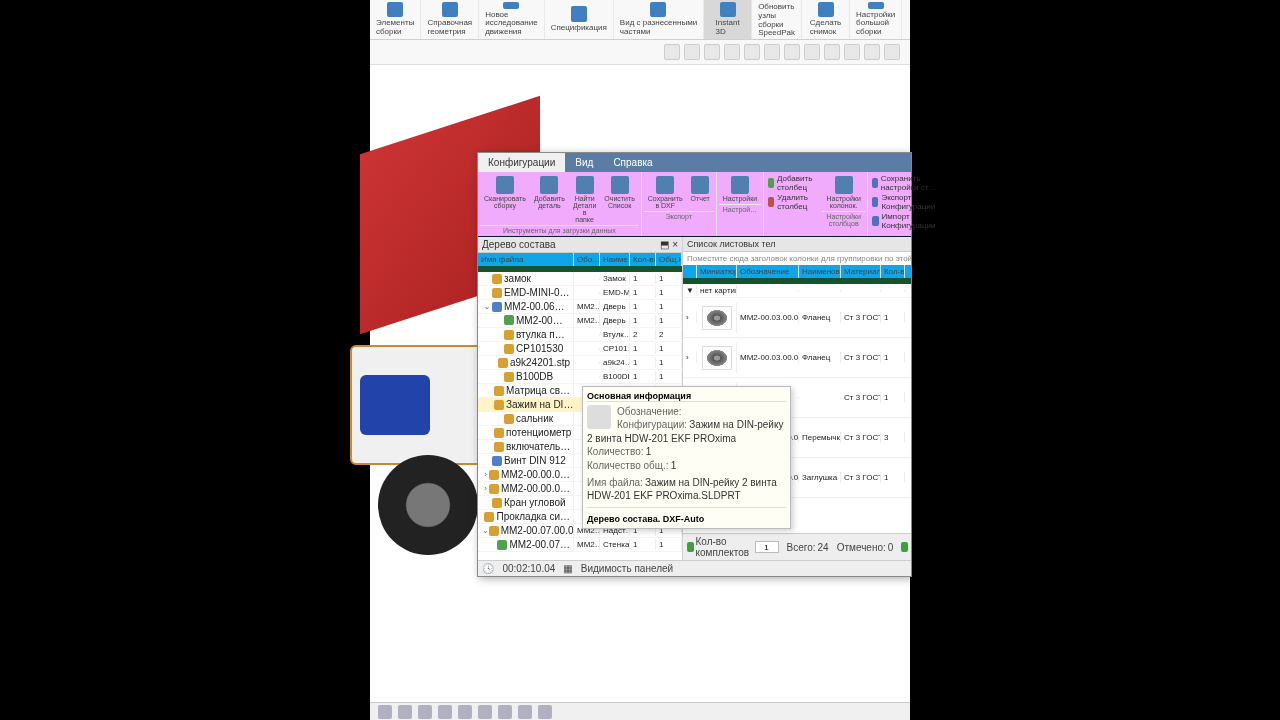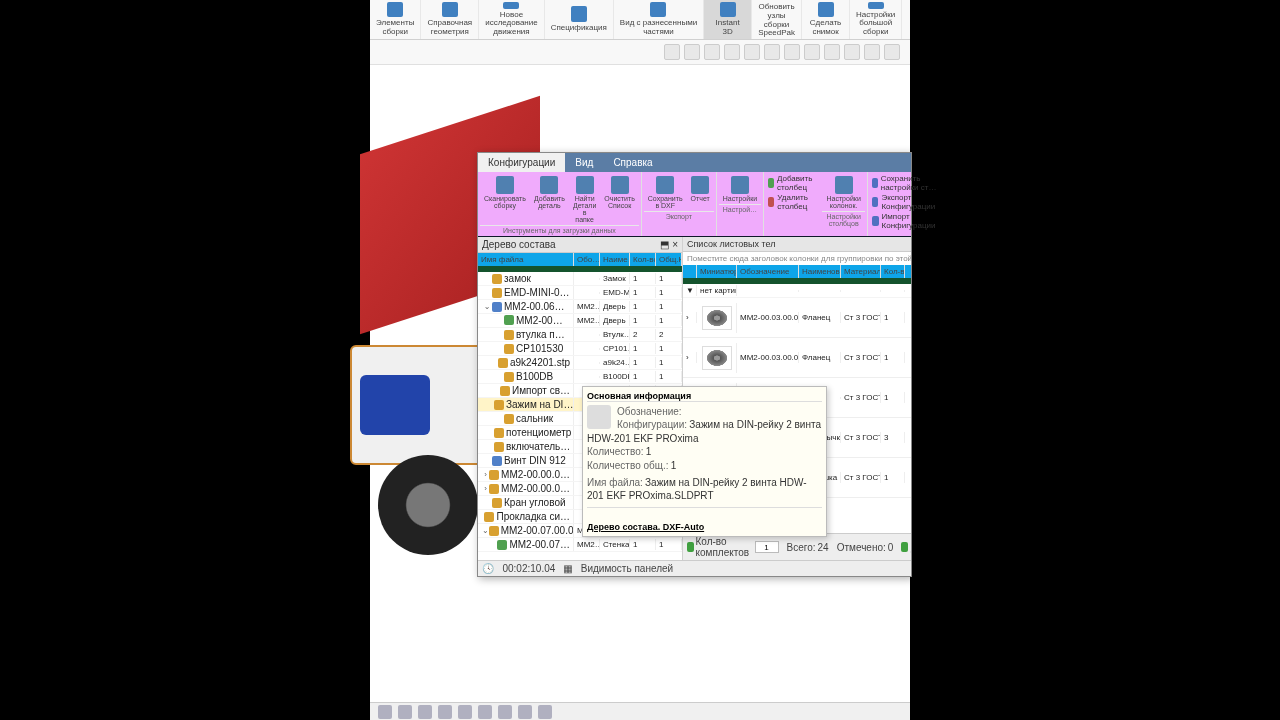--- a/index.html
+++ b/index.html
@@ -2,21 +2,21 @@
 <html><head>
 <meta charset="utf-8">
 <style>
 * { margin: 0; padding: 0; box-sizing: border-box; font-family: "Segoe UI", Tahoma, sans-serif; font-size: 10px; }
 body { width: 1280px; height: 720px; background: #000; position: relative; overflow: hidden; }
 .app { position: absolute; left: 370px; top: 0; width: 540px; height: 720px; background: #f8f8f8; }
 .ribbon-top { display: flex; background: #f8f8f8; border-bottom: 1px solid #d0d0d0; height: 40px; }
 .rib-item { display: flex; flex-direction: column; align-items: center; justify-content: center; padding: 2px 6px; border-right: 1px solid #e8e8e8; cursor: pointer; min-width: 48px; }
 .rib-item.active { background: #d8d8d8; }
 .rib-icon { width: 16px; height: 16px; background: #4080c0; border-radius: 2px; margin-bottom: 2px; }
-.rib-label { font-size: 8px; color: #444; text-align: center; line-height: 1.1; }
+.rib-label { font-size: 8px; color: #444; line-height: 1.1; }
 .ht-bar { display: flex; justify-content: flex-end; padding: 4px 10px; gap: 4px; background: #f8f8f8; border-bottom: 1px solid #e0e0e0; }
 .ht-btn { width: 16px; height: 16px; background: #e8e8e8; border: 1px solid #ccc; border-radius: 2px; }
 .viewport { position: relative; height: 640px; background: #fff; }
 .model-back { position: absolute; left: -10px; top: 60px; width: 180px; height: 180px; background: linear-gradient(135deg, #cc3333, #aa2222); transform: skewY(-18deg); }
 .model-body { position: absolute; left: -20px; top: 280px; width: 160px; height: 120px; background: #f0f0f0; border: 2px solid #cc8833; border-radius: 6px; }
 .model-blue { position: absolute; left: -10px; top: 310px; width: 70px; height: 60px; background: #2244aa; border-radius: 6px; }
 .wheel { position: absolute; width: 100px; height: 100px; border-radius: 50%; background: radial-gradient(circle, #777 30%, #222 32%, #222 90%, #000 92%); }
 .wheel.w1 { left: 8px; top: 390px; }
 .status-bottom { position: absolute; bottom: 0; left: 0; right: 0; height: 18px; background: #f0f0f0; border-top: 1px solid #ccc; display: flex; gap: 6px; padding: 2px 8px; }
 .sb-icon { width: 14px; height: 14px; background: #b0b0c0; border-radius: 2px; }
@@ -55,25 +55,25 @@
 .expander { width: 10px; text-align: center; color: #666; font-size: 8px; cursor: pointer; }
 .row-ico { width: 10px; height: 10px; border-radius: 2px; margin-right: 2px; flex-shrink: 0; }
 .ico-asm { background: #d8a030; }
 .ico-part { background: #50a050; }
 .ico-blue { background: #5080c8; }
 .sheet-body { flex: 1; overflow: auto; }
 .sheet-row { display: flex; align-items: center; height: 40px; border-bottom: 1px solid #eee; }
 .thumb { width: 30px; height: 24px; background: radial-gradient(ellipse, #999 15%, #555 18%,#888 50%, transparent 52%); border: 1px solid #ddd; margin: 2px; }
 .thumb.arc { background: #bbb; border-radius: 30% 70% 50% 20%; }
 
-.tooltip { position: absolute; left: 582px; top: 386px; width: 245px; background: #fffef4; border: 1px solid #bbb; box-shadow: 2px 2px 6px rgba(0,0,0,.2); padding: 4px; z-index: 10; }
+.tooltip { position: absolute; left: 582px; top: 386px; width: 209px; background: #fffef4; border: 1px solid #bbb; box-shadow: 2px 2px 6px rgba(0,0,0,.2); padding: 4px; z-index: 10; }
 .tt-title { font-weight: bold; font-size: 9px; border-bottom: 1px solid #ddd; margin-bottom: 3px; }
 .tt-row { font-size: 8px; color: #333; line-height: 1.3; }
 .tt-row b { font-weight: normal; color: #666; }
-.tt-sub { font-weight: bold; font-size: 9px; margin-top: 4px; border-top: 1px solid #ddd; padding-top: 14px; text-decoration: underline; }
+.tt-sub { font-weight: bold; font-size: 9px; margin-top: 4px; border-top: 1px solid #ddd; padding-top: 6px; }
 .tt-icon { float: left; width: 24px; height: 24px; background: #ddd; margin-right: 6px; border-radius: 3px; }
 
 .dlg-status { display: flex; align-items: center; background: #eee; border-top: 1px solid #ccc; padding: 2px 4px; gap: 8px; font-size: 8px; color: #444; }
 .status-item { display: flex; gap: 2px; align-items: center; }
 .num-input { width: 24px; height: 12px; border: 1px solid #bbb; text-align: center; font-size: 8px; }
 .green-ico { width: 10px; height: 10px; background: #40a040; border-radius: 2px; }
 </style>
 </head>
 <body>
 
@@ -318,21 +318,21 @@
             </div>
             <div class="gc" style="width:26px"></div>
             <div class="gc" style="width:30px">B100DB</div>
             <div class="gc" style="width:26px">1</div>
             <div class="gc" style="width:26px">1</div>
           </div>
           <div class="tree-row">
             <div class="gc" style="width:96px;padding-left:16px;display:flex;align-items:center">
               <span class="expander"></span>
               <span class="row-ico ico-asm"></span>
-              <span>Импорт св…</span>
+              <span>Матрица св…</span>
             </div>
             <div class="gc" style="width:26px"></div>
             <div class="gc" style="width:30px">Матри…</div>
             <div class="gc" style="width:26px">1</div>
             <div class="gc" style="width:26px">1</div>
           </div>
           <div class="tree-row hover">
             <div class="gc" style="width:96px;padding-left:16px;display:flex;align-items:center">
               <span class="expander"></span>
               <span class="row-ico ico-asm"></span>

